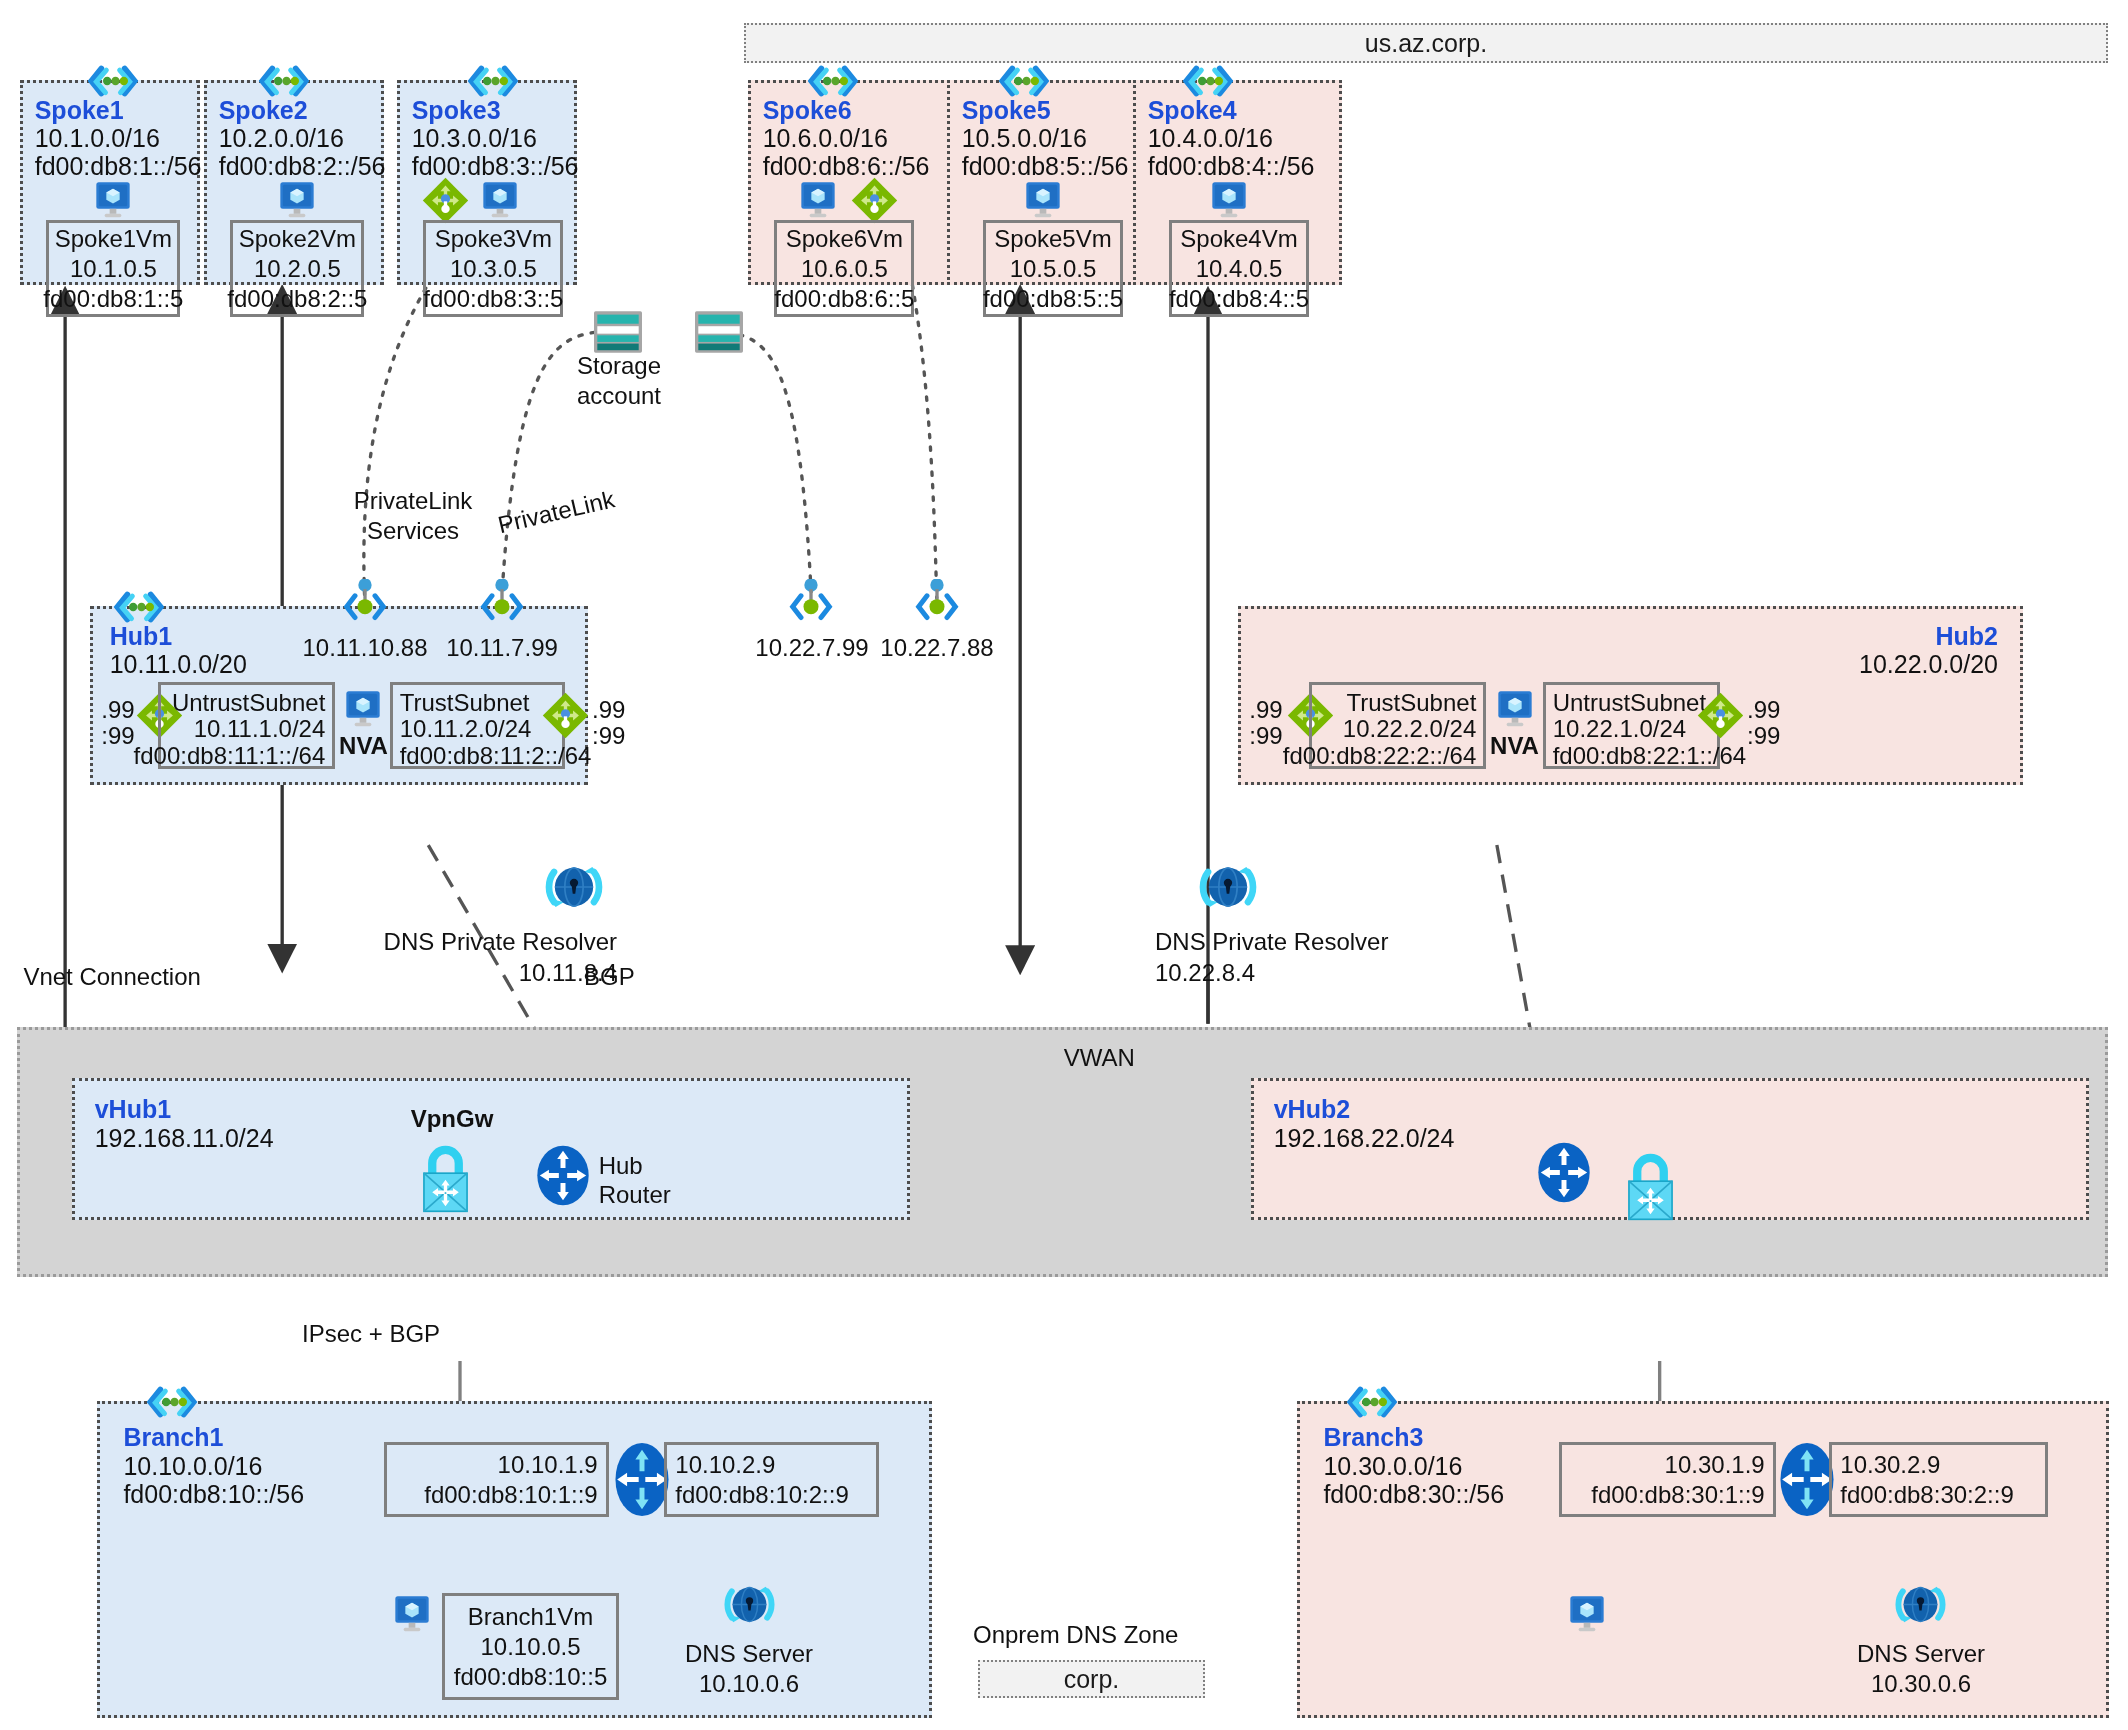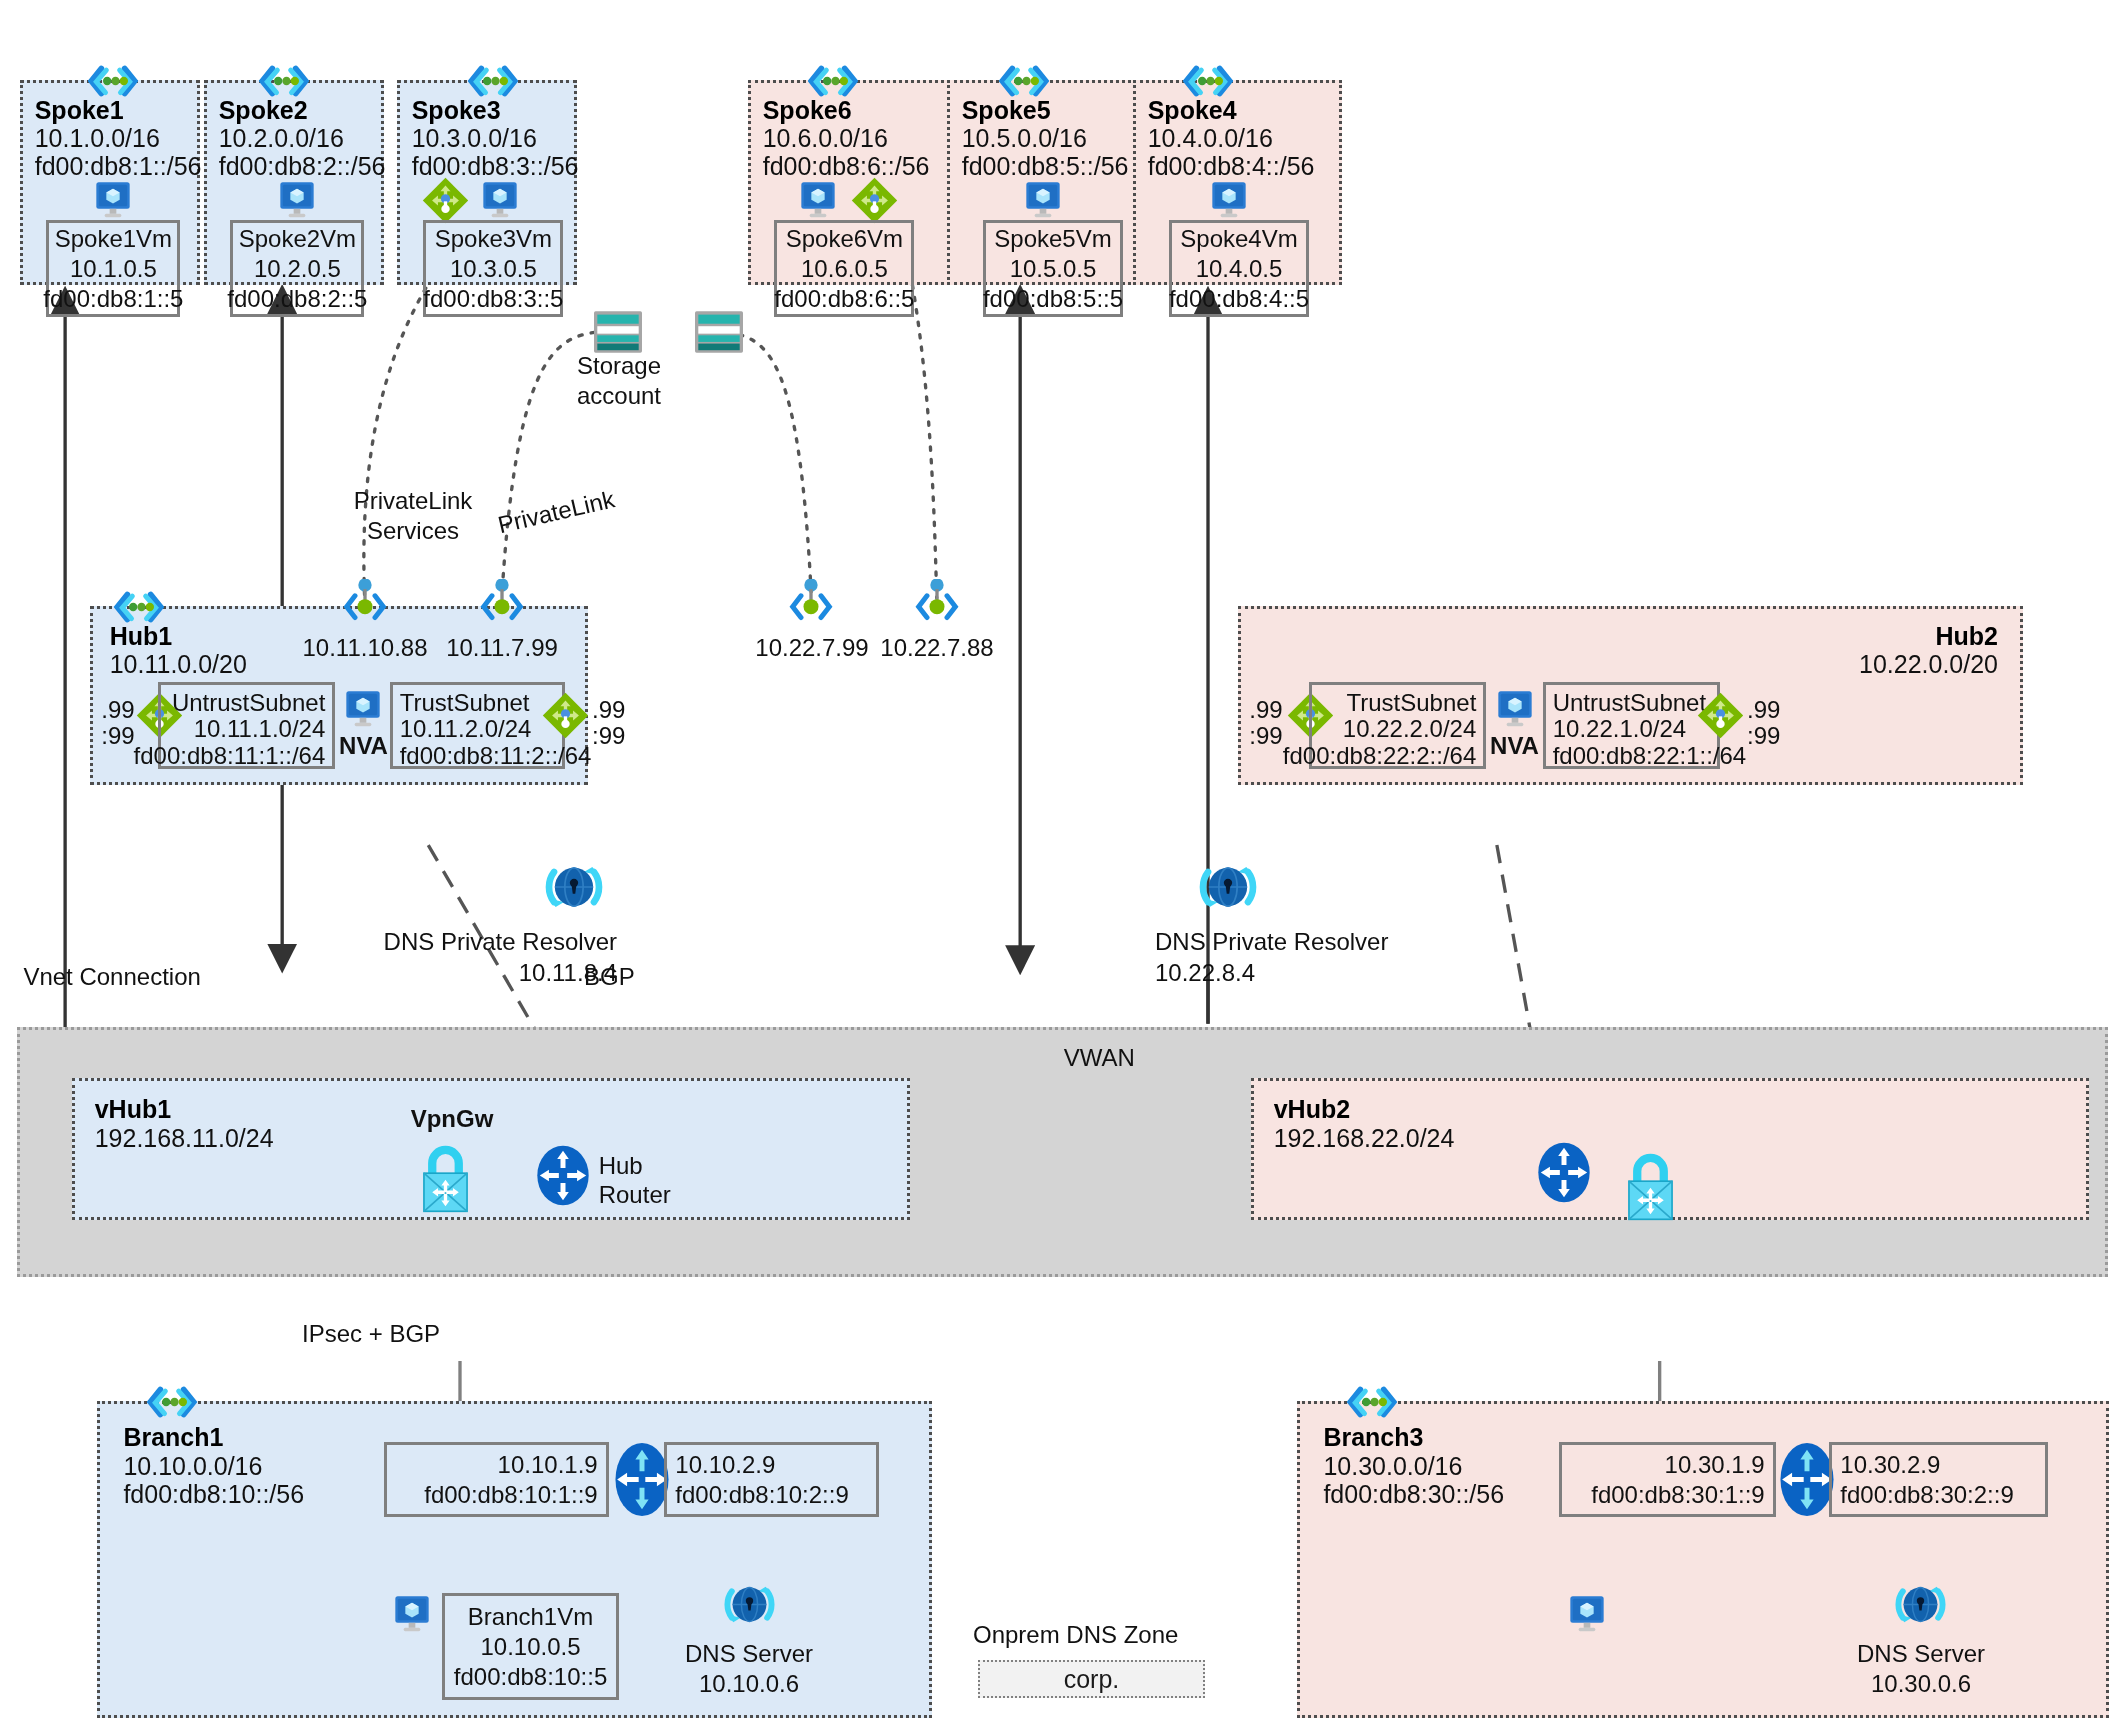--- a/index.html
+++ b/index.html
@@ -9,21 +9,21 @@
   
   .zonebox{border:2.5px dotted #808080;background:#f2f2f2;display:flex;align-items:center;justify-content:center;}
   .zonebox .ztxt{font-size:25px;color:#1a1a1a;}
   .vnet{border:3.3px dotted #4d4d4d;}
   .vnet.blue{background:#dce9f7;}
   .vnet.pink{background:#f8e4e1;}
   .subnetbox{border:3.3px solid #7f7f7f;background:transparent;}
   .vmbox{border:3.3px solid #7f7f7f;background:transparent;}
   .vwan{border:3.3px dotted #9a9a9a;background:#d4d4d4;}
   
-  .ttl{font-size:25px;font-weight:bold;color:#000000;line-height:1.22;white-space:nowrap;}
+  .ttl{font-size:25px;font-weight:bold;color:#1d4ed8;line-height:1.22;white-space:nowrap;}
   .cidr{font-size:25px;color:#111;line-height:1.22;white-space:nowrap;}
   .lbl{font-size:24px;color:#111;line-height:1.25;white-space:nowrap;}
   .lbl.c{text-align:center;}
   .lbl.r{text-align:right;}
   .bold{font-weight:bold;}
   .ctr{display:flex;flex-direction:column;align-items:center;justify-content:center;}
   
   #links{position:absolute;left:0;top:0;width:2128px;height:1731px;pointer-events:none;}
 </style>
 </head>
@@ -67,20 +67,23 @@
 
     <path d="M 510 345 C 455 440 430 560 437 720" fill="none" stroke="#555" stroke-width="4" stroke-dasharray="4,11" stroke-linecap="round"></path>
 
     <path d="M 712 398 C 660 405 618 440 601 716" fill="none" stroke="#555" stroke-width="4" stroke-dasharray="4,11" stroke-linecap="round"></path>
 
     <path d="M 871 398 C 925 404 958 440 972 716" fill="none" stroke="#555" stroke-width="4" stroke-dasharray="4,11" stroke-linecap="round"></path>
 
     <path d="M 1062 210 C 1110 360 1118 560 1122 716" fill="none" stroke="#555" stroke-width="4" stroke-dasharray="4,11" stroke-linecap="round"></path>
   </svg>
 
+  <div class="abs zonebox" style="left:744px;top:23.4px;width:1364px;height:40px;">
+    <span class="ztxt">us.az.corp.</span>
+  </div>
 
   <div class="abs vnet blue" style="left:20px;top:80px;width:180px;height:205px;">
     <div class="abs ttl" style="left:11.7px;top:11.7px;">Spoke1</div>
     <div class="abs cidr" style="left:11.7px;top:40px;">10.1.0.0/16</div>
     <div class="abs cidr" style="left:11.7px;top:68px;">fd00:db8:1::/56</div>
     <div class="abs" style="left:70px;top:99px;">
       <svg width="40" height="37" viewBox="0 0 48 44">
           <rect x="4" y="0" width="40" height="32" rx="3" fill="#2b7cd3"></rect>
           <rect x="7" y="3" width="34" height="26" rx="2" fill="#1f6fc4"></rect>
           <path d="M24 8 L32 12.5 L32 21 L24 25.5 L16 21 L16 12.5 Z" fill="#a9e4fb"></path>

